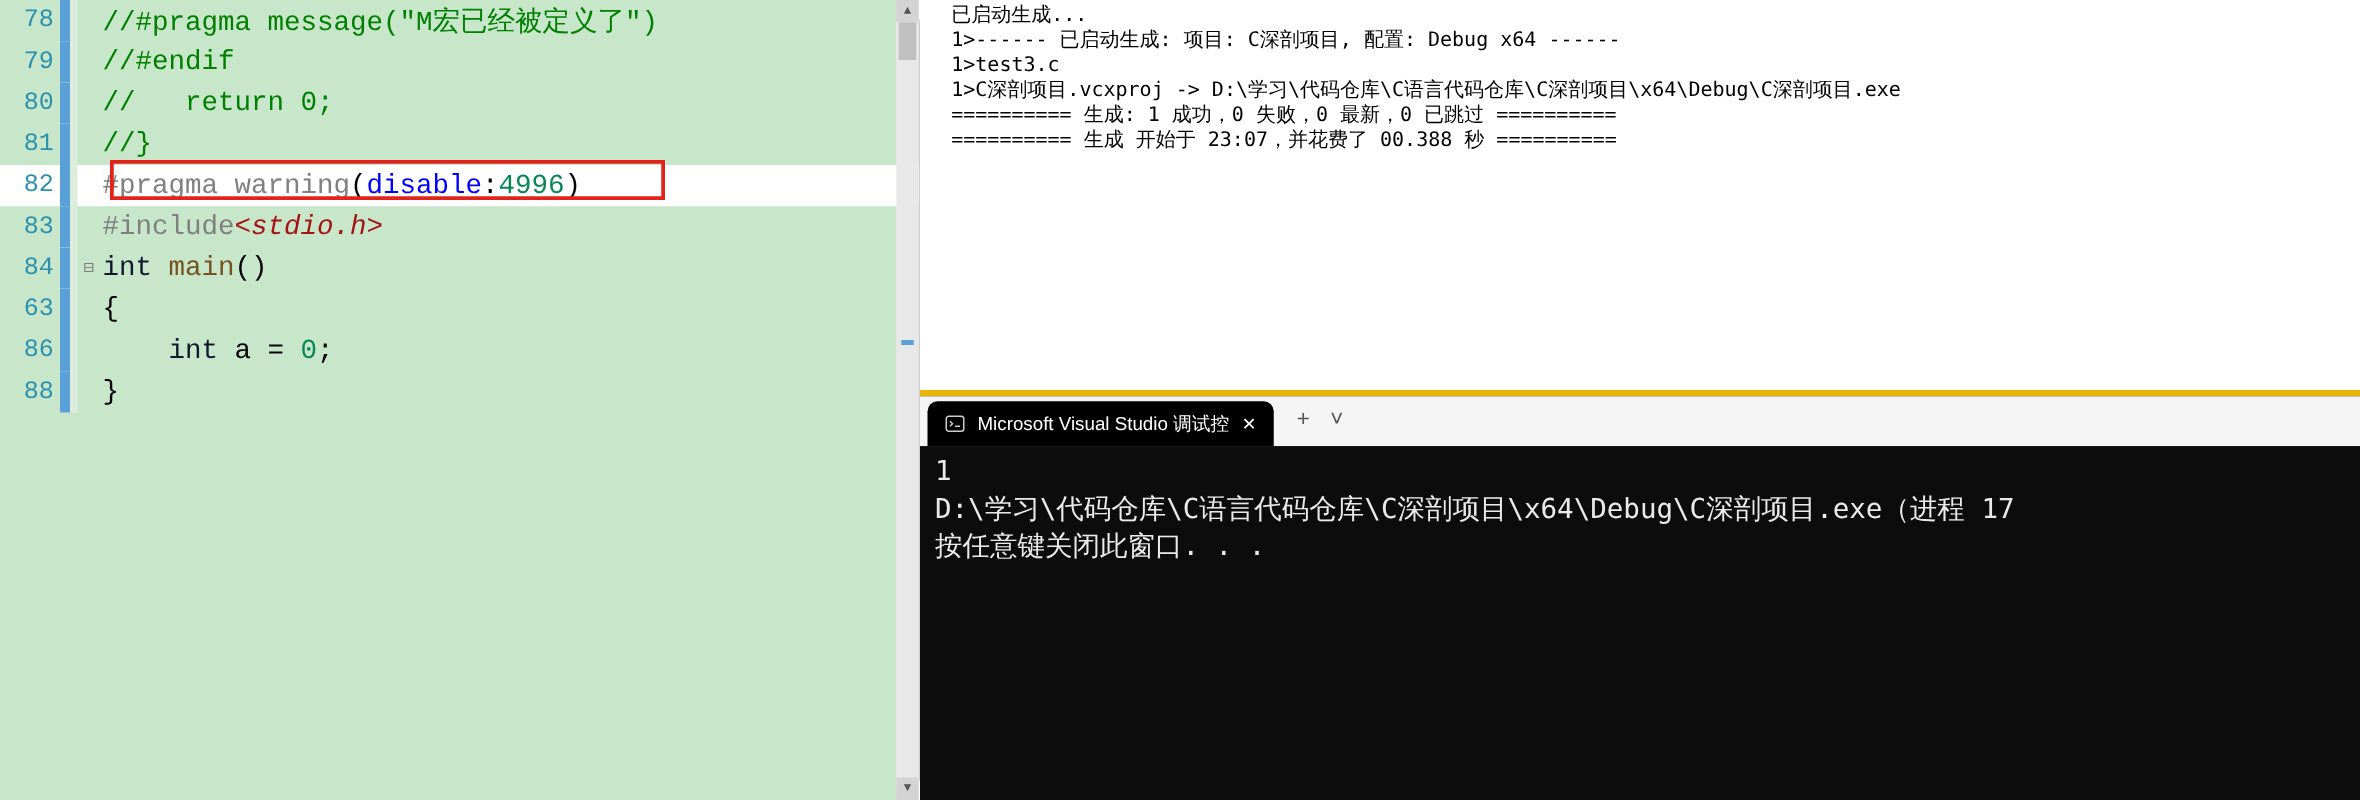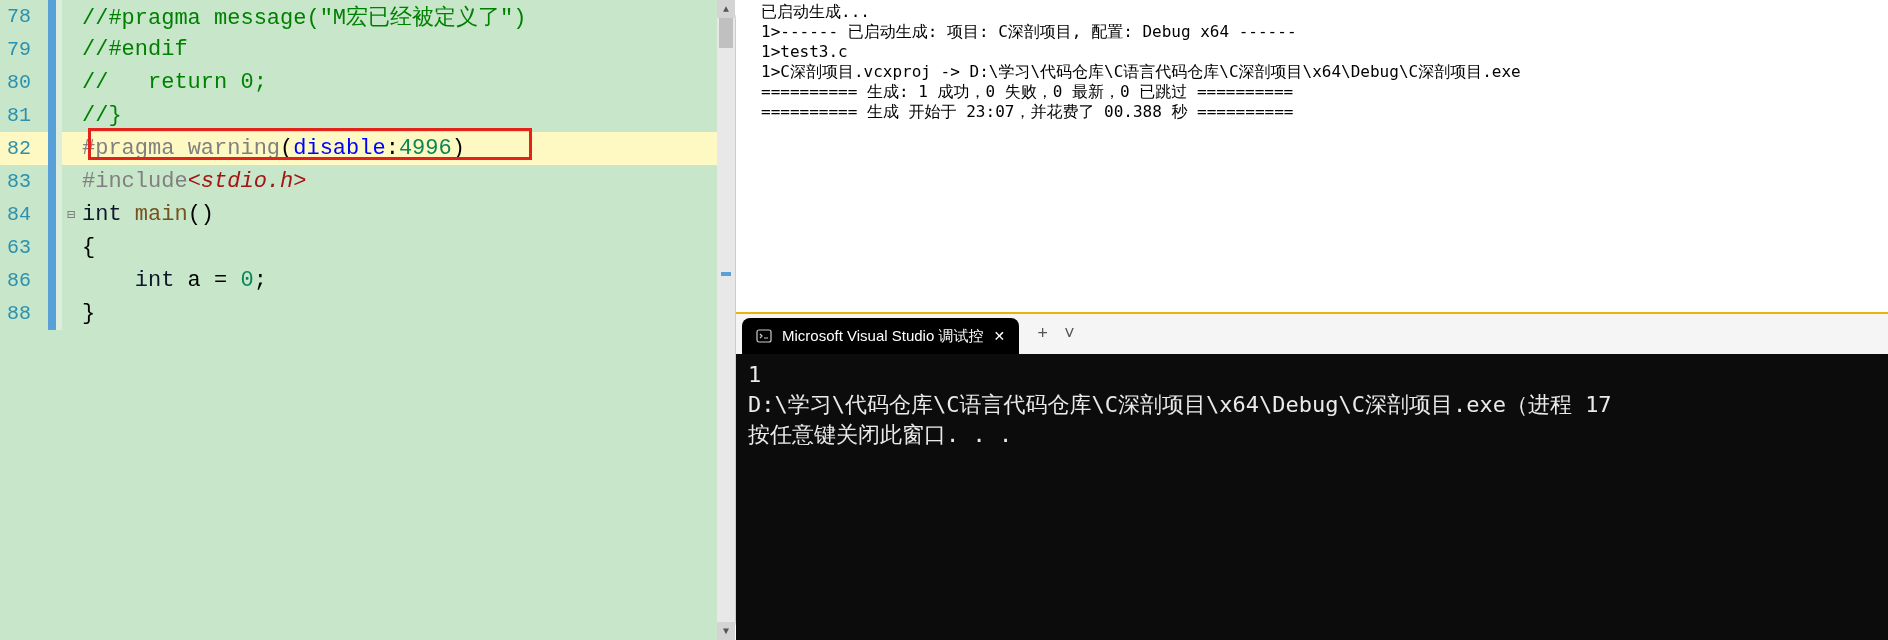--- a/index.html
+++ b/index.html
@@ -19,21 +19,21 @@
 .code-area { position: relative; }
 .code-line {
   display: flex;
   align-items: center;
   height: 33px;
   font-size: 22px;
 }
 .line-number {
   width: 48px;
   text-align: right;
-  padding-right: 17px;
+  padding-right: 5px;
   color: #2b91af;
   font-size: 20px;
 }
 .gutter {
   width: 14px; height: 33px;
   background: #dceddd;
   position: relative;
 }
 .change-mark {
   position: absolute;
@@ -45,21 +45,21 @@
   width: 18px;
   text-align: center;
   color: #808080;
   font-size: 14px;
 }
 .code-text {
   white-space: pre;
   padding-left: 2px;
 }
 .current-line .code-text,
-.current-line { background: #fef9c3; }
+.current-line { background: #ffffff; }
 .red-box {
   position: absolute;
   border: 3px solid #e2231a;
   pointer-events: none;
 }
 .comment { color: #008000; }
 .keyword { color: #0000ff; }
 .string { color: #a31515; font-style: italic; }
 .preproc { color: #808080; }
 .type { color: #0f172a; }
@@ -102,21 +102,21 @@
   line-height: 20px;
   color: #000;
 }
 .output-line { white-space: pre; }
 
 .terminal-window {
   flex: 1;
   background: #0c0c0c;
   position: relative;
   margin-top: 2px;
-  border-top: 2px solid #eab308;
+  border-top: 5px solid #eab308;
 }
 .terminal-tabbar {
   height: 40px;
   background: #f5f5f5;
   display: flex; align-items: center;
   padding-left: 6px;
 }
 .terminal-tab {
   height: 36px;
   background: #000;

